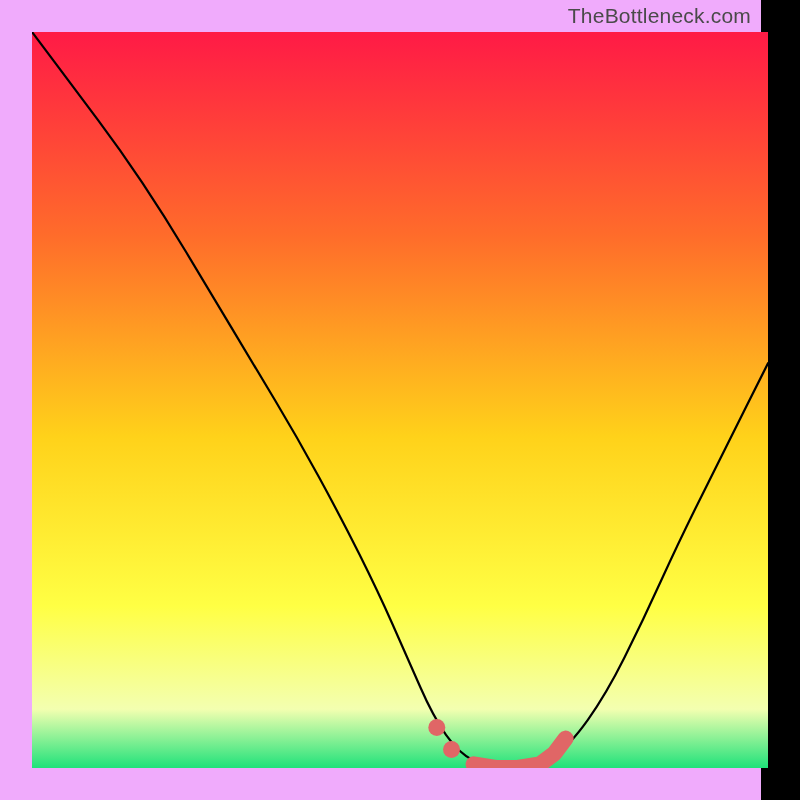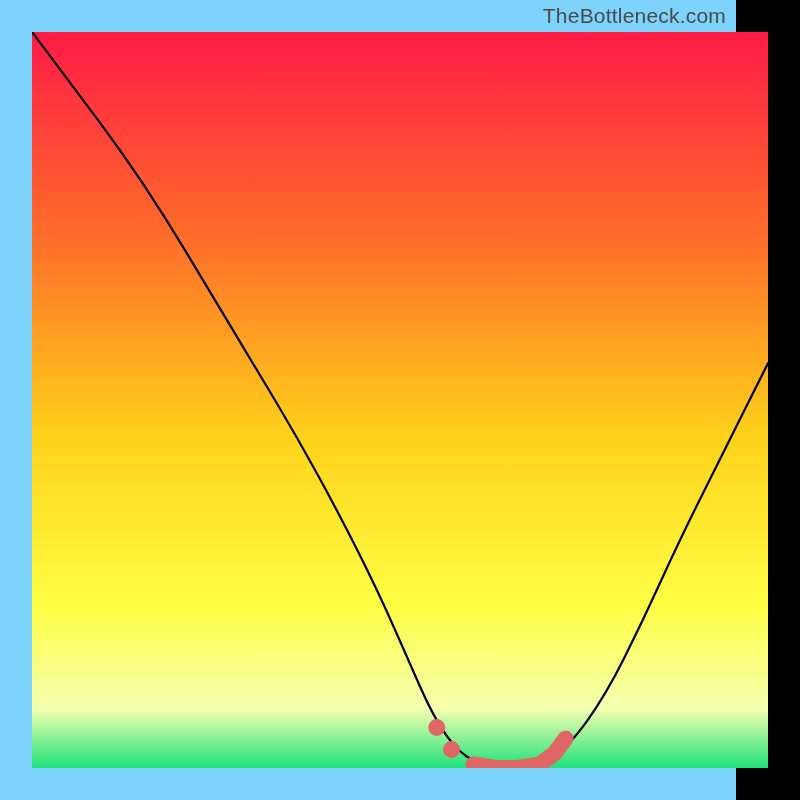--- a/index.html
+++ b/index.html
@@ -8,21 +8,22 @@
     width: 800px;
     height: 800px;
     background: #000;
     overflow: hidden;
     font-family: Arial, Helvetica, sans-serif;
   }
   .stage {
     position: relative;
     width: 736px;
     height: 800px;
-    background: #7dd3fc;
+    background: #f0abfc;
+    padding-left: 25px;
   }
   .watermark {
     position: absolute;
     top: 4px;
     right: 10px;
     color: #4a4a4a;
     font-size: 21px;
     font-weight: 500;
     letter-spacing: 0.2px;
     z-index: 10;

